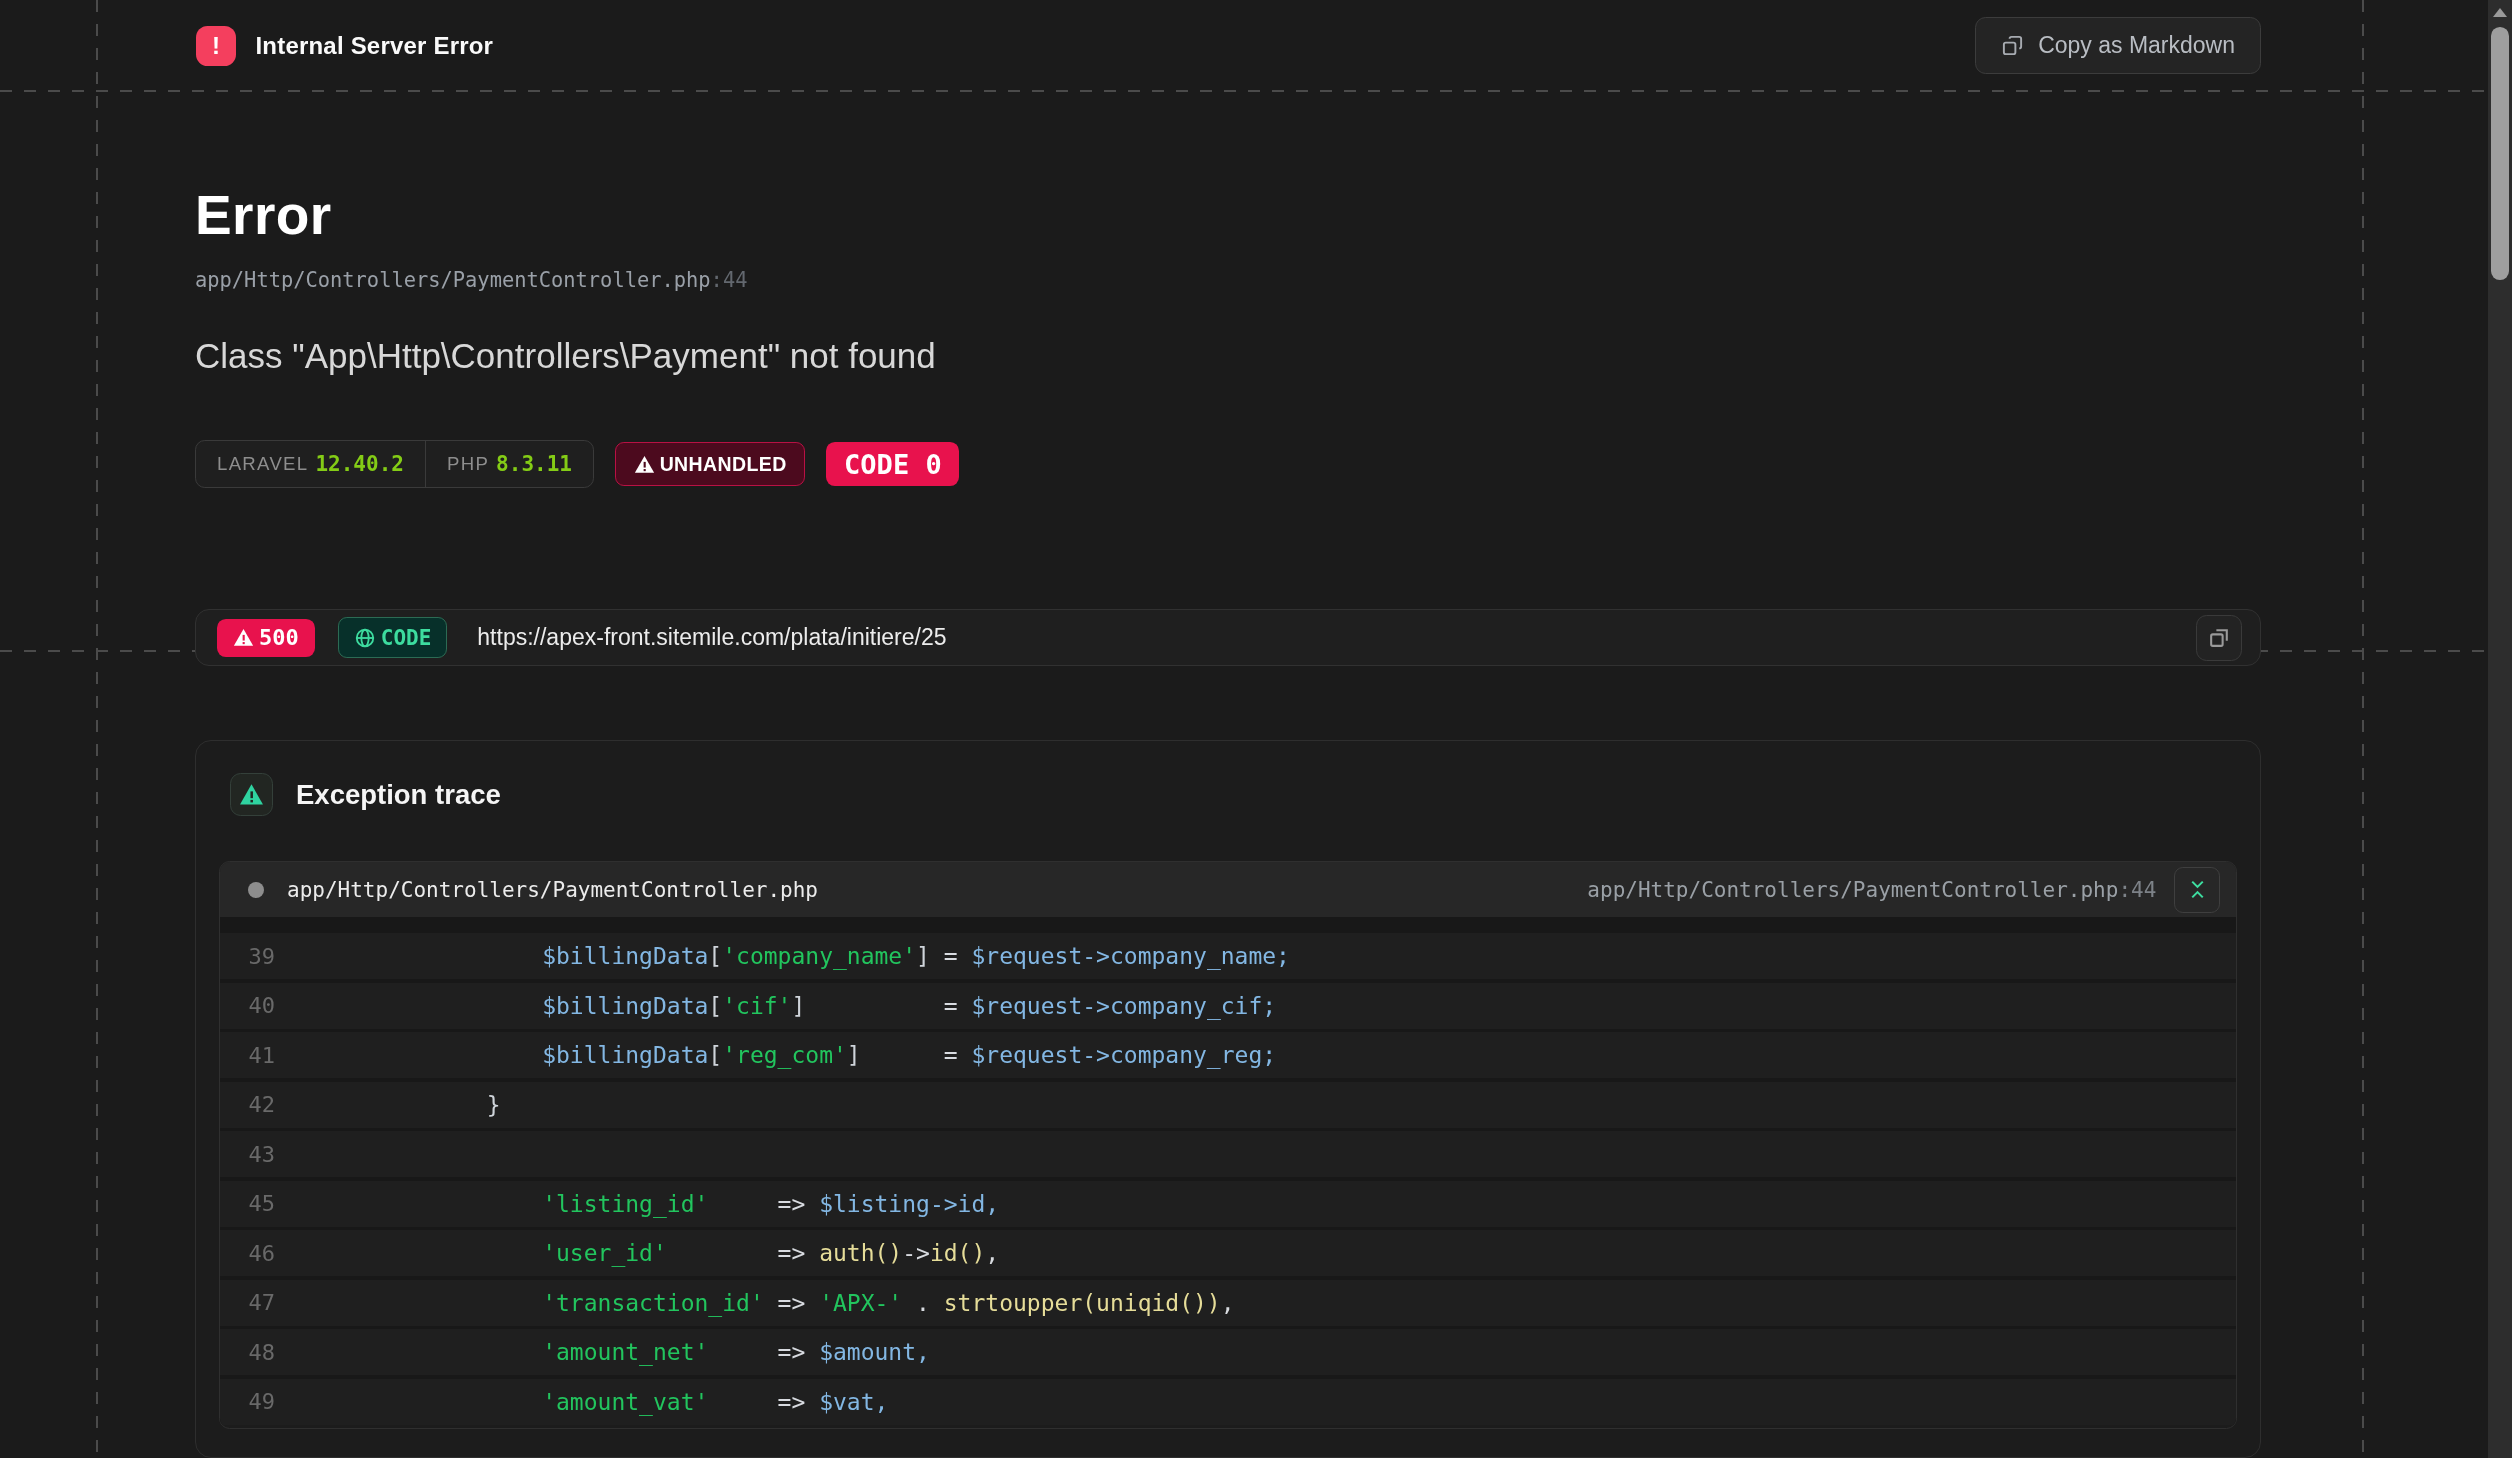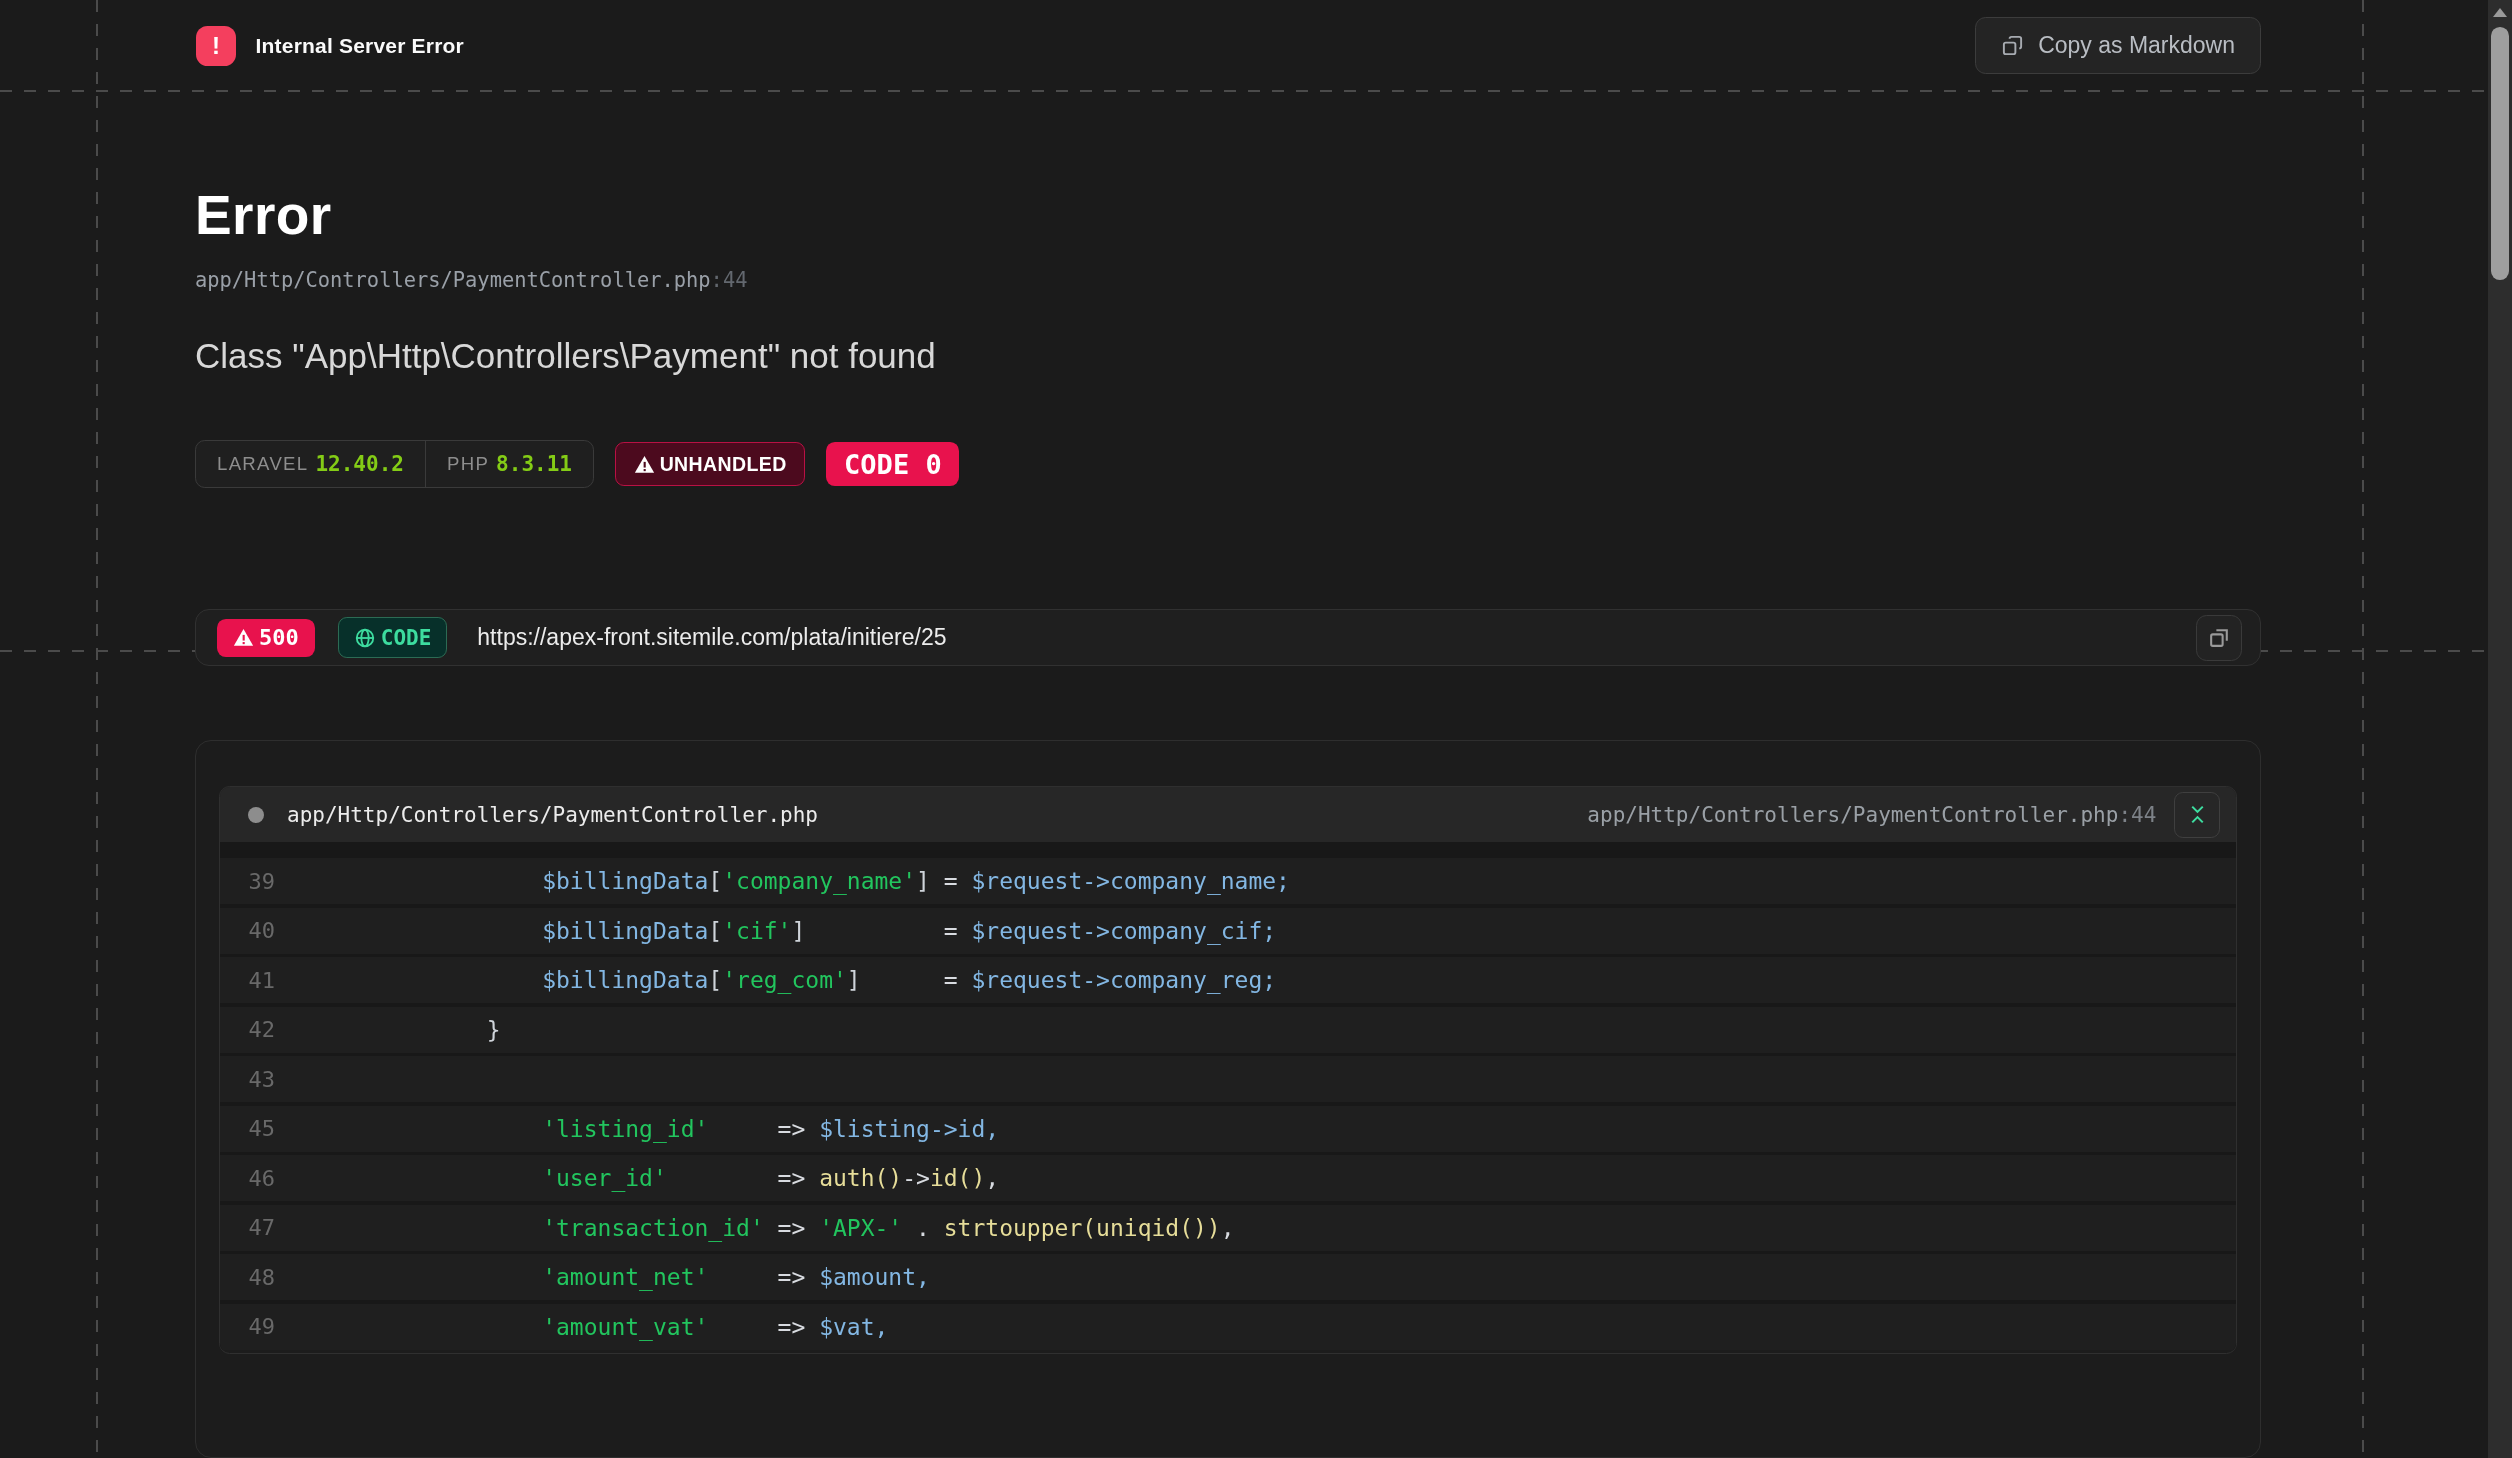--- a/index.html
+++ b/index.html
@@ -22,21 +22,21 @@
   .v-dash.line-left { left:96px; }
   .v-dash.line-right { left:2362px; }
 
   
   .topbar { position:relative; z-index:1; height:91px; display:flex; align-items:center;
     justify-content:space-between; padding:0 251px 0 196px; }
   .brand { display:flex; align-items:center; gap:19.5px; }
   .err-tile { width:40px; height:40px; border-radius:11.5px; background:#f43f5e;
     display:flex; align-items:center; justify-content:center;
     color:#fff; font-weight:bold; font-size:24px; }
-  .topbar-title { font-size:21px; font-weight:bold; color:#fafafa; letter-spacing:0.2px; }
+  .topbar-title { font-size:24px; font-weight:bold; color:#fafafa; letter-spacing:0.2px; }
   .copy-md { display:flex; align-items:center; gap:14px; height:57px; padding:0 25px;
     background:#242424; border:1.8px solid #3c3c3c; border-radius:10.6px;
     color:#b9bdc3; font-size:23px; font-family:inherit; cursor:pointer; }
   .copy-md svg { stroke:#a7abb1; }
 
   
   .container { position:relative; z-index:1; margin-left:195px; width:2066px; }
 
   .hero { padding-top:92px; }
   .hero h1 { font-size:55px; font-weight:bold; color:#ffffff; letter-spacing:0.4px; }
@@ -204,20 +204,30 @@
 
       <button class="copy-url-btn">
         <svg width="25" height="25" viewBox="0 0 24 24" fill="none" stroke-width="2">
           <rect x="4" y="9" width="11" height="11" rx="1.5"></rect>
           <path d="M9 5h10v10"></path>
         </svg>
       </button>
     </section>
 
     <section class="trace-panel">
+      <div class="trace-head">
+        <span class="trace-icon-tile">
+          <svg width="25" height="25" viewBox="0 0 24 24">
+            <path d="M12 2.2 L23 21.5 H1 Z" fill="#2fd3a0"></path>
+            <rect x="11" y="9" width="2.4" height="6.5" fill="#222622"></rect>
+            <rect x="11" y="17.2" width="2.4" height="2.4" fill="#222622"></rect>
+          </svg>
+        </span>
+        <span class="trace-title">Exception trace</span>
+      </div>
 
       <div class="frame-card">
         <div class="frame-header">
           <span class="frame-dot"></span>
           <span class="frame-file">app/Http/Controllers/PaymentController.php</span>
           <span class="frame-loc">
             <span>app/Http/Controllers/PaymentController.php</span><span class="ln-suffix">:44</span>
           </span>
           <button class="collapse-btn">
             <svg width="21" height="21" viewBox="0 0 20 20" fill="none" stroke-width="2">

